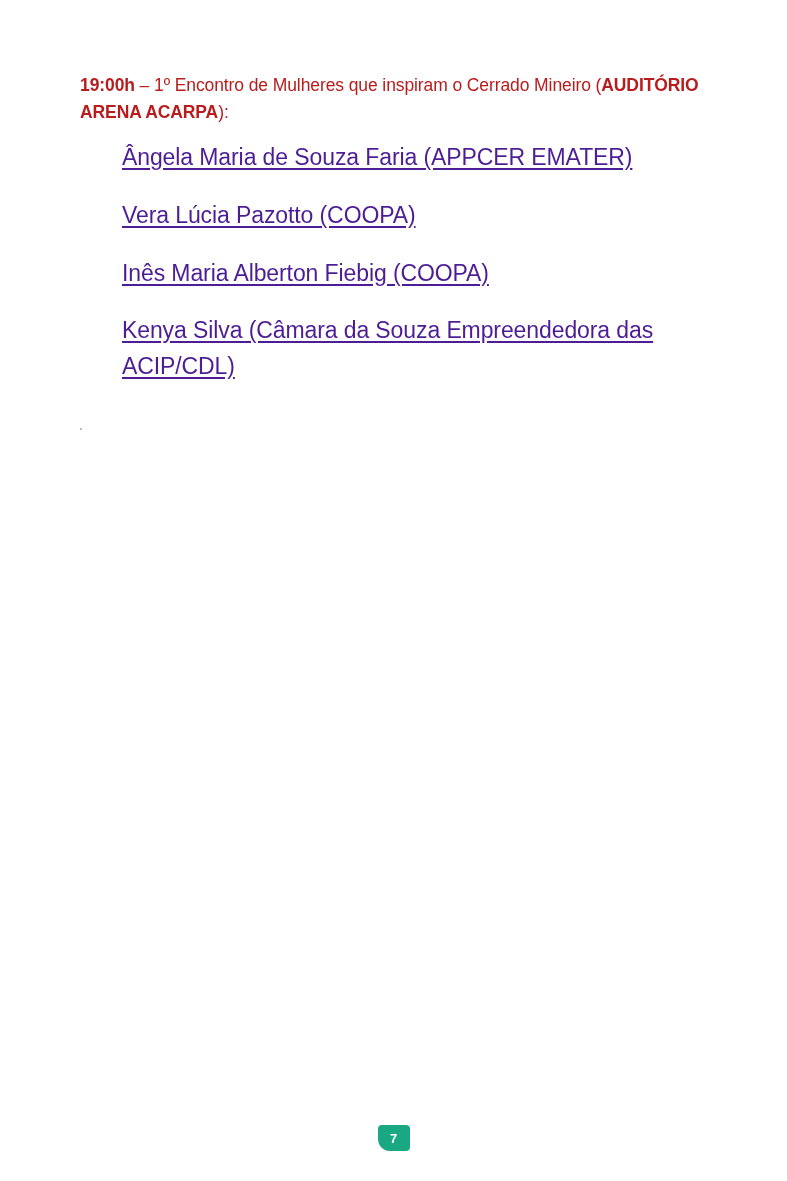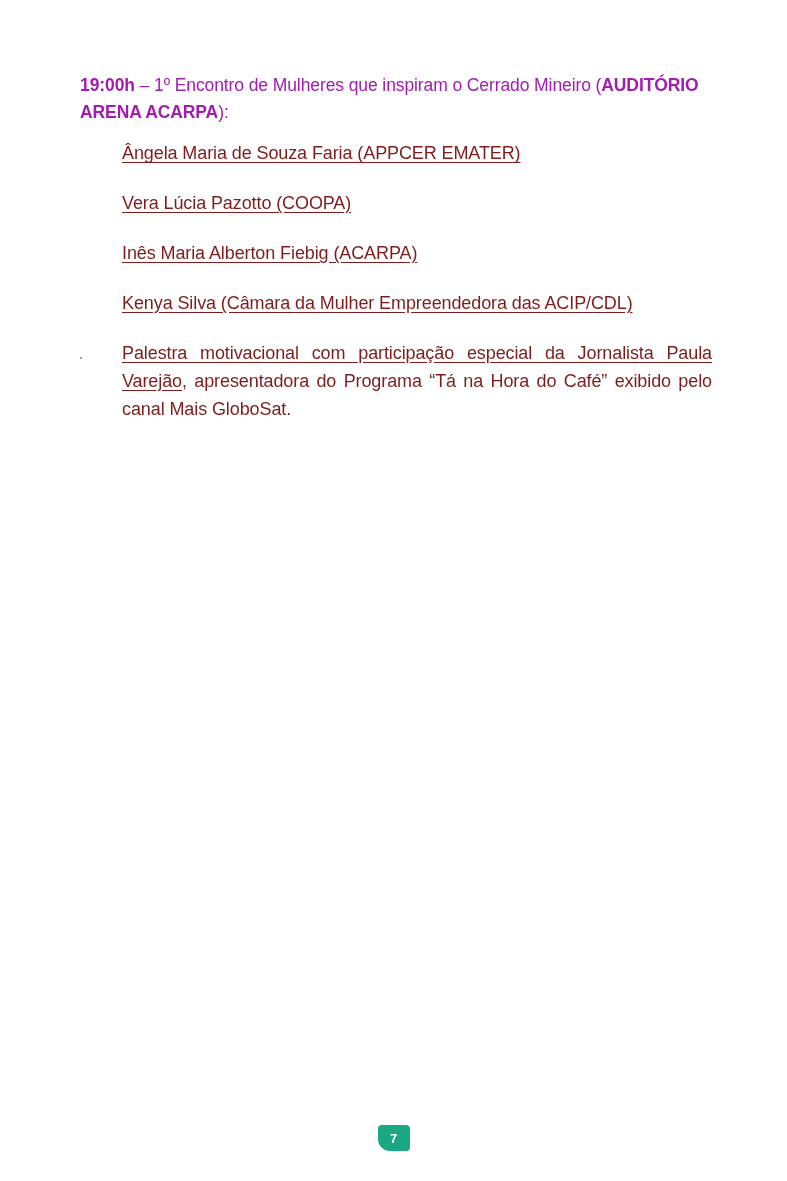--- a/index.html
+++ b/index.html
@@ -24,39 +24,39 @@
   }
   .content {
     position: absolute;
     left: 80px;
     top: 72px;
     width: 632px;
   }
   .lead {
     font-size: 17.5px;
     line-height: 1.55;
-    color: #a21caf;
+    color: #b91c1c;
     margin: 0 0 14px 0;
     letter-spacing: -0.1px;
   }
   .lead .b {
     font-weight: bold;
   }
   .items {
     margin: 0;
     padding: 0;
     list-style: none;
   }
   .item {
     position: relative;
     margin: 0 0 22px 0;
     padding-left: 42px;
-    font-size: 18px;
+    font-size: 23px;
     line-height: 1.55;
-    color: #7f1d1d;
+    color: #4c1d95;
     letter-spacing: -0.1px;
   }
   .item .u {
     text-decoration: underline;
     text-underline-offset: 3px;
   }
   .item.justify {
     text-align: justify;
     text-justify: inter-word;
   }
@@ -100,33 +100,29 @@
       <li class="item nodot">
         
         <span class="u">Ângela Maria de Souza Faria (APPCER EMATER)</span><span></span>
       </li>
       <li class="item nodot">
         
         <span class="u">Vera Lúcia Pazotto (COOPA)</span><span></span>
       </li>
       <li class="item nodot">
         
-        <span class="u">Inês Maria Alberton Fiebig (ACARPA)</span><span></span>
+        <span class="u">Inês Maria Alberton Fiebig (COOPA)</span><span></span>
       </li>
       <li class="item nodot">
         
-        <span class="u">Kenya Silva (Câmara da Mulher Empreendedora das ACIP/CDL)</span><span></span>
+        <span class="u">Kenya Silva (Câmara da Souza Empreendedora das ACIP/CDL)</span><span></span>
       </li>
       <li class="item justify">
         <span class="dot"></span>
         <span></span>
-      </li>
-      <li class="item justify">
-        <span class="dot"></span>
-        <span class="u">Palestra motivacional com participação especial da Jornalista Paula Varejão</span><span>, apresentadora do Programa “Tá na Hora do Café” exibido pelo canal Mais GloboSat.</span>
       </li>
     </ul>
 
   </div>
 
   <div class="pagenum">7</div>
 
 </div>
 
 </body></html>

